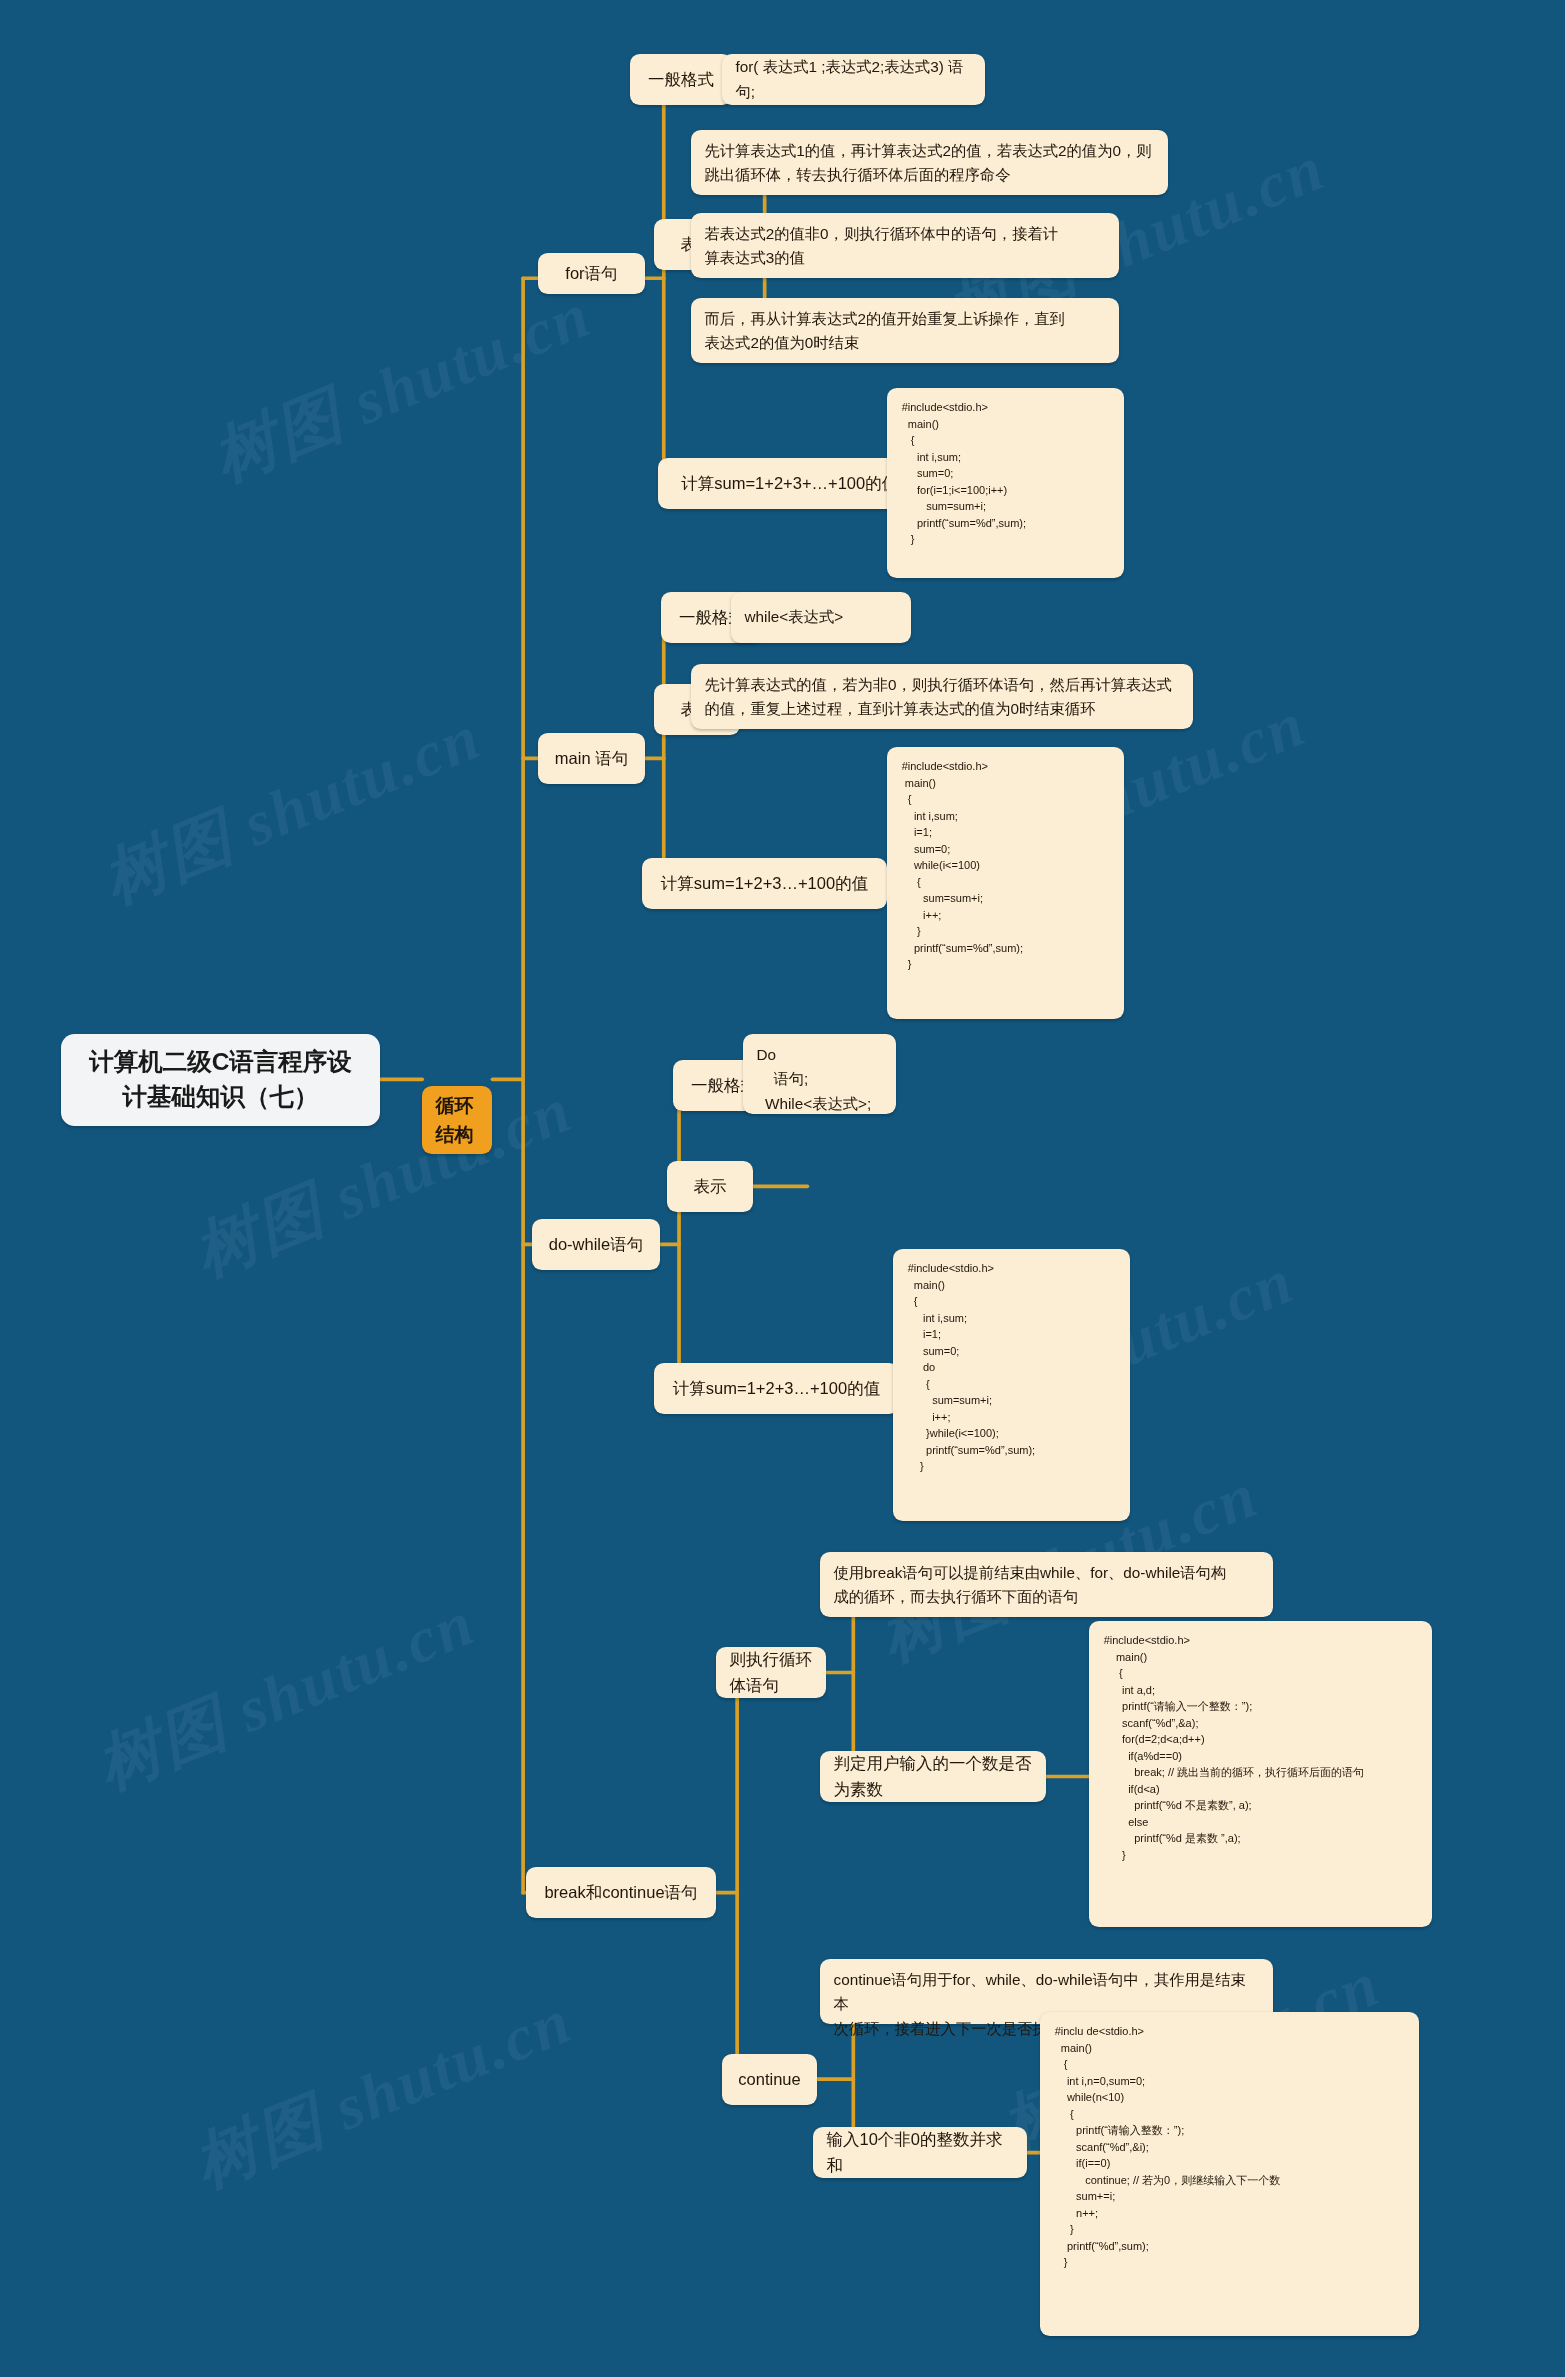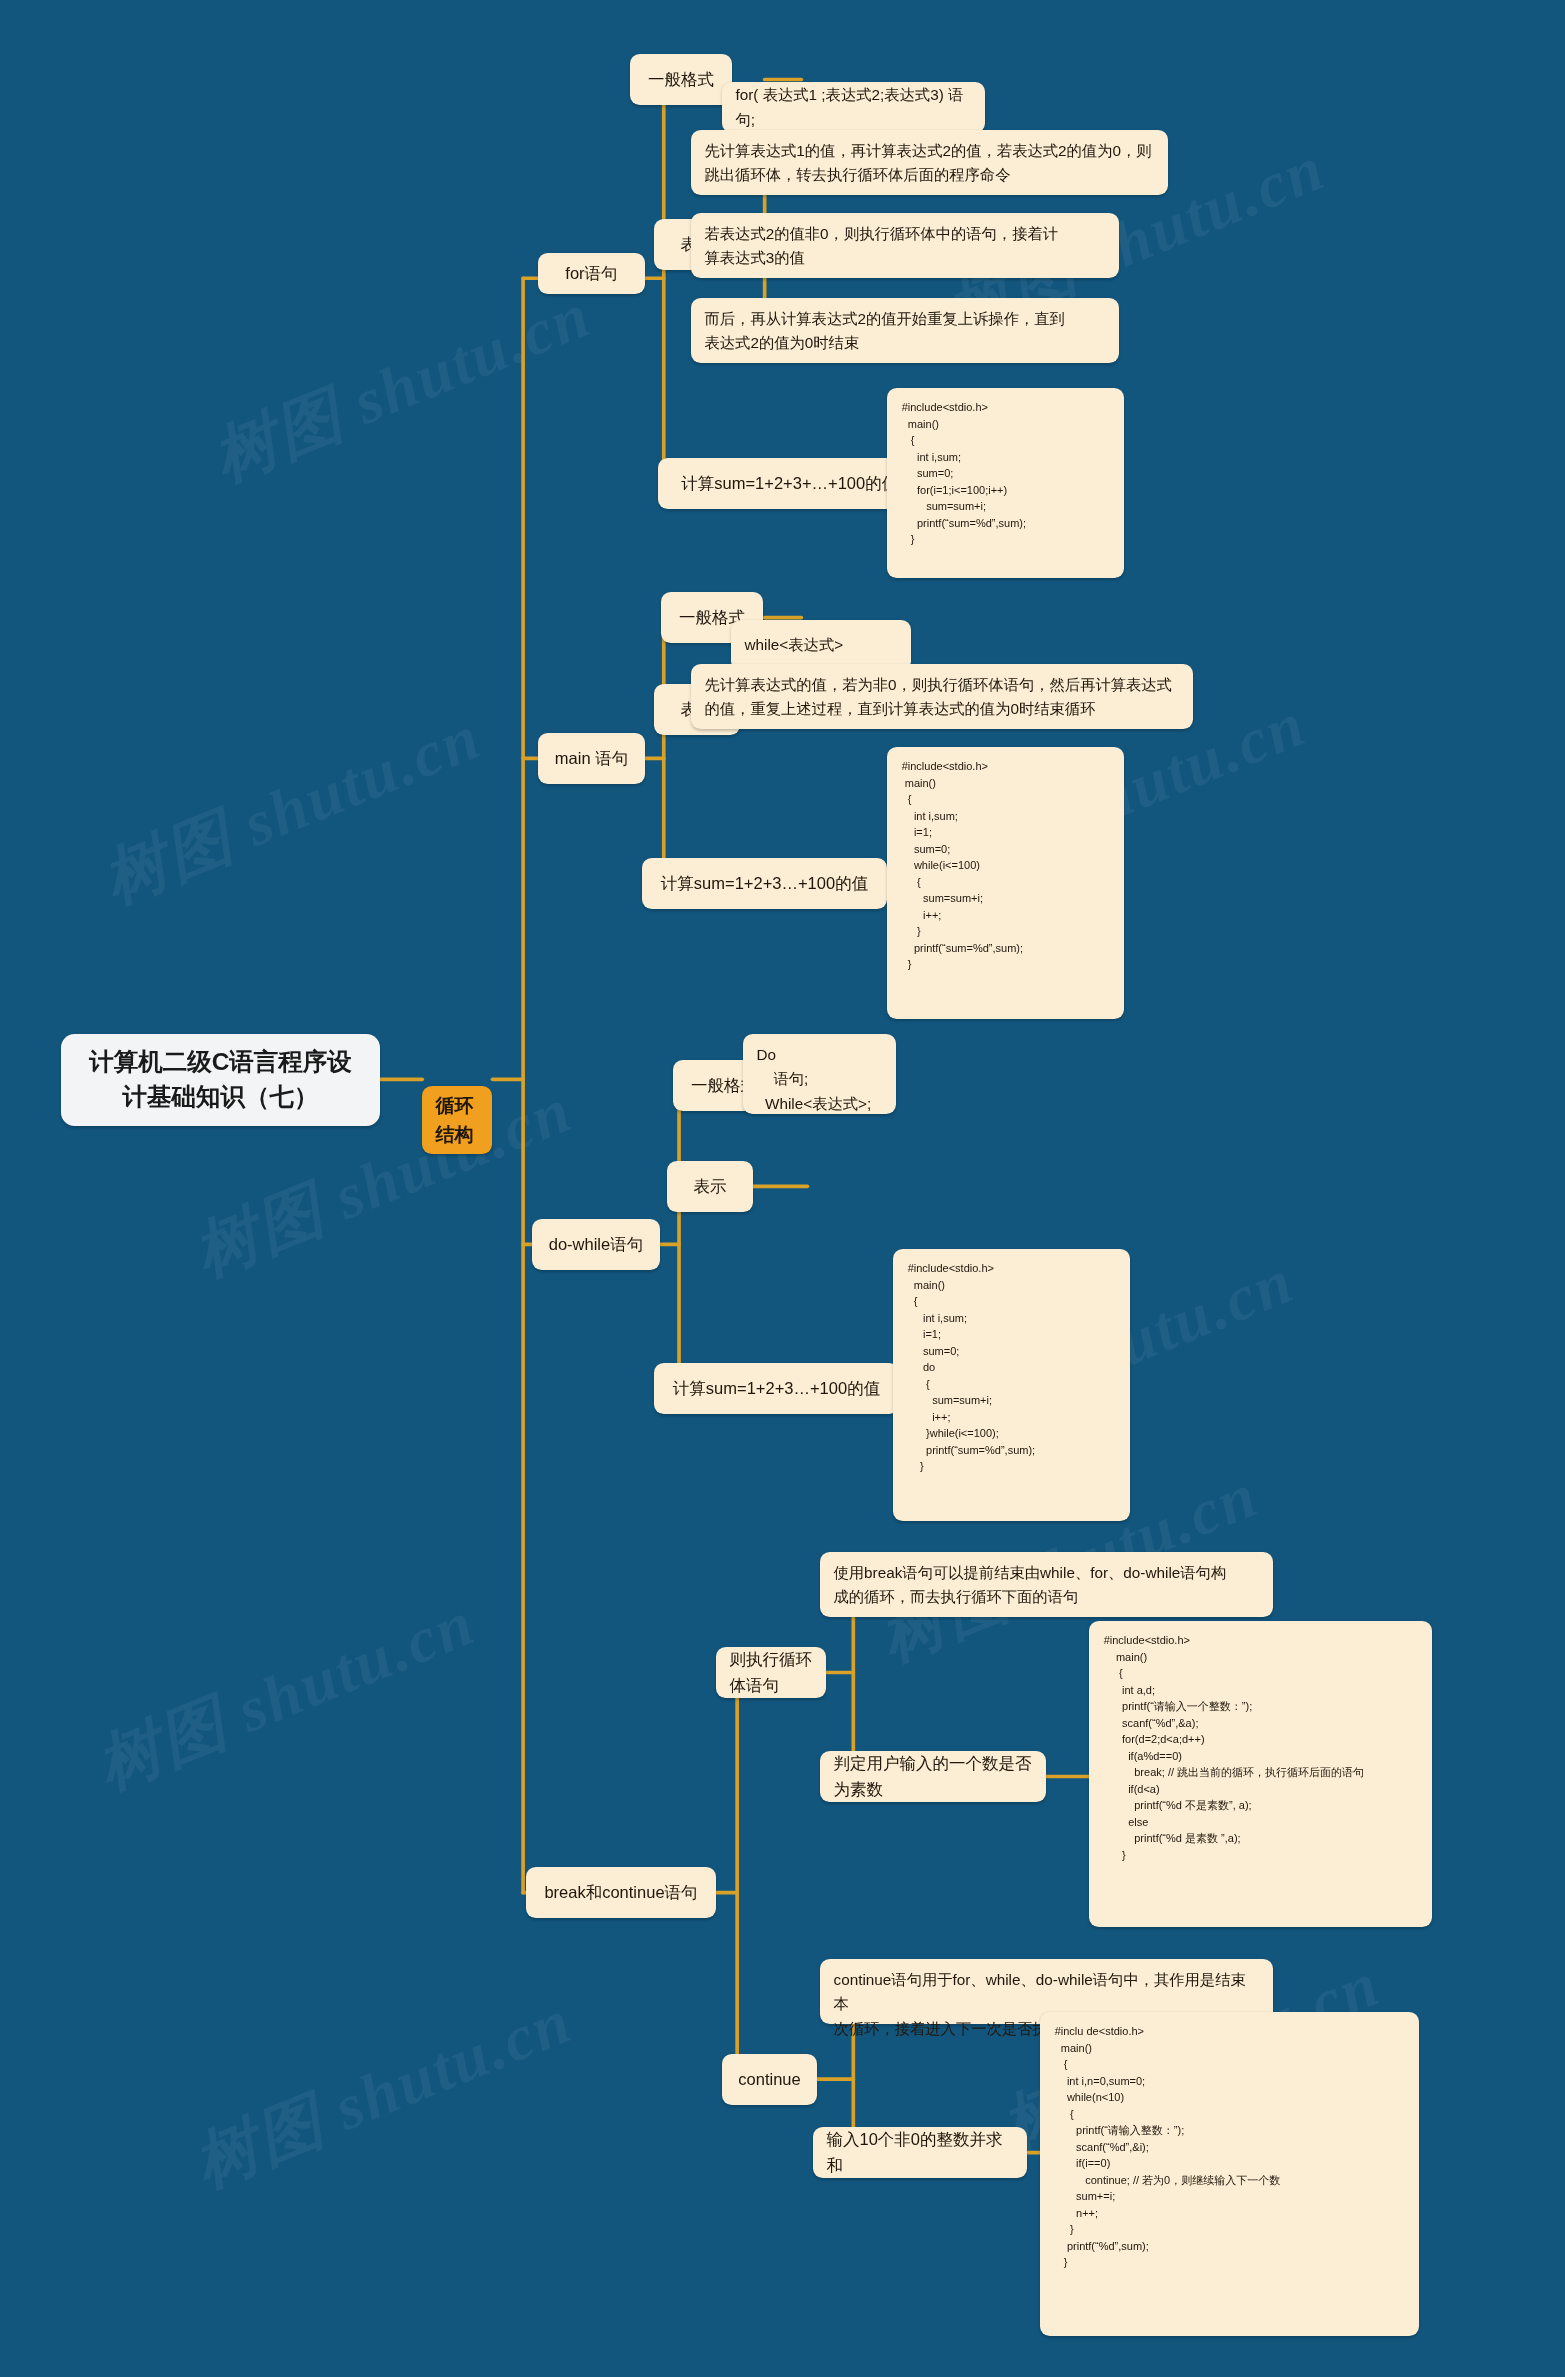--- a/index.html
+++ b/index.html
@@ -83,21 +83,21 @@
     justify-content: center;
     border-radius: 9.8px;
   }
   .leaf {
     background: #fbeed5;
     font-size: 15.3px;
     border-radius: 9.8px;
     align-items: flex-start;
     line-height: 1.62;
   }
-  .leaf.mid { align-items: center; margin-top: 28px; }
+  .leaf.mid { align-items: center; }
   .code {
     background: #fbeed5;
     font-size: 11px;
     border-radius: 9.8px;
     align-items: flex-start;
     line-height: 1.5;
     white-space: pre;
     font-family: "Liberation Sans", "DejaVu Sans", sans-serif;
     padding: 11px 14.7px;
   }

